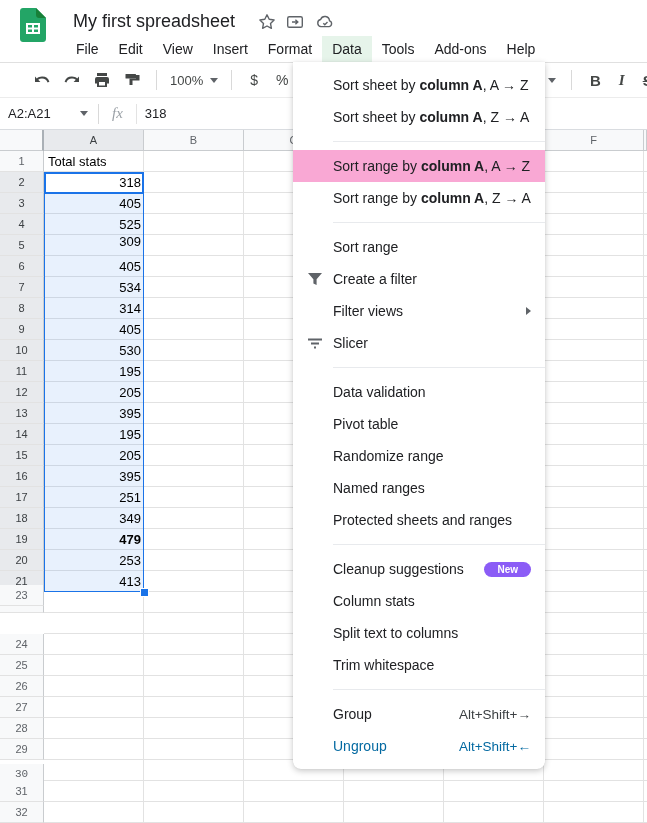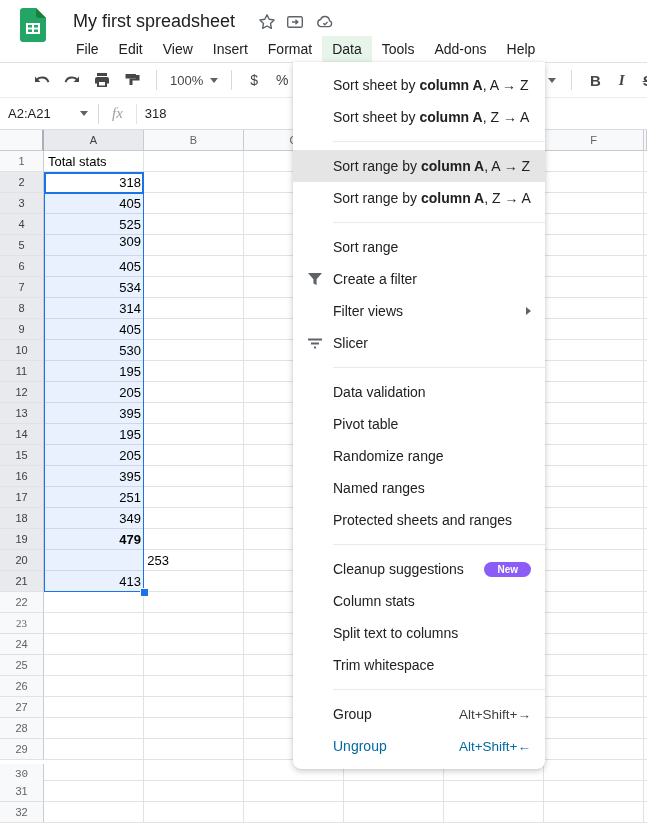--- a/index.html
+++ b/index.html
@@ -65,21 +65,21 @@
   .cellv.right{text-align:right;padding-right:3px;}
   .cellv.left{left:48px;width:93px;text-align:left;font-weight:500;}
   .sel-handle{position:absolute;left:140px;top:588px;width:7px;height:7px;background:#1a73e8;border:1px solid #fff;box-sizing:content-box;}
 
   
   .menu{position:absolute;left:293px;top:62px;width:252px;background:#fff;z-index:30;
         padding:7px 0;border-radius:0 0 8px 8px;
         box-shadow:0 2px 6px rgba(0,0,0,0.22), 0 0 1px rgba(0,0,0,0.12);}
   .mi{position:relative;height:32px;display:flex;align-items:center;
       padding:0 14px 0 40px;font-size:14px;color:#202124;cursor:default;box-sizing:border-box;}
-  .mi.hover{background:#e5e5e5;}
+  .mi.hover{background:#f9a8d4;}
   .mi.disabled,.mi.disabled .mi-short{color:#0369a1;}
   .mi b{font-weight:bold;}
   .mi-label{flex:0 1 auto;white-space:nowrap;}
   .mi-icon{position:absolute;left:12px;top:6px;width:20px;height:20px;}
   .mi-short{margin-left:auto;font-size:13.5px;color:#3c4043;white-space:nowrap;}
   .mi-badge{margin-left:auto;background:#8b5cf6;color:#fff;font-size:10px;font-weight:bold;
             padding:2px 13px;border-radius:10px;}
   .mi-arrow{margin-left:auto;width:0;height:0;border-left:5px solid #5f6368;
             border-top:4px solid transparent;border-bottom:4px solid transparent;}
   .mdiv{height:1px;background:#e8eaed;margin:8px 0 8px 40px;}
@@ -209,21 +209,21 @@
       <div class="rowh sel" style="top: 403px;">13</div>
       <div class="rowh sel" style="top: 424px;">14</div>
       <div class="rowh sel" style="top: 445px;">15</div>
       <div class="rowh sel" style="top: 466px;">16</div>
       <div class="rowh sel" style="top: 487px;">17</div>
       <div class="rowh sel" style="top: 508px;">18</div>
       <div class="rowh sel" style="top: 529px;">19</div>
       <div class="rowh sel" style="top: 550px;">20</div>
       <div class="rowh sel" style="top: 571px;">21</div>
       <div class="rowh" style="top: 592px;">22</div>
-      <div class="rowh" style="top: 613px; font-family: Liberation Serif, serif;">23</div>
+      <div class="rowh" style="top: 585px;">23</div>
       <div class="rowh" style="top: 634px;">24</div>
       <div class="rowh" style="top: 655px;">25</div>
       <div class="rowh" style="top: 676px;">26</div>
       <div class="rowh" style="top: 697px;">27</div>
       <div class="rowh" style="top: 718px;">28</div>
       <div class="rowh" style="top: 739px;">29</div>
       <div class="rowh" style="top: 764px; font-family: Liberation Mono, monospace;">30</div>
       <div class="rowh" style="top: 781px;">31</div>
       <div class="rowh" style="top: 802px;">32</div>
     </div>
@@ -243,21 +243,21 @@
       <div class="cellv right" style="top: 340px;">530</div>
       <div class="cellv right" style="top: 361px;">195</div>
       <div class="cellv right" style="top: 382px;">205</div>
       <div class="cellv right" style="top: 403px;">395</div>
       <div class="cellv right" style="top: 424px;">195</div>
       <div class="cellv right" style="top: 445px;">205</div>
       <div class="cellv right" style="top: 466px;">395</div>
       <div class="cellv right" style="top: 487px;">251</div>
       <div class="cellv right" style="top: 508px;">349</div>
       <div class="cellv right" style="top: 529px; font-weight: bold;">479</div>
-      <div class="cellv right" style="top: 550px; padding-left: 28px;">253</div>
+      <div class="cellv right" style="top: 550px;">253</div>
       <div class="cellv right" style="top: 571px;">413</div>
     </div>
   <div class="sel-handle"></div>
 
   <div class="menu">
       <div class="mi">
         <span class="mi-label">Sort sheet by <b>column A</b>, A → Z</span>
       </div>
       <div class="mi">
         <span class="mi-label">Sort sheet by <b>column A</b>, Z → A</span>

